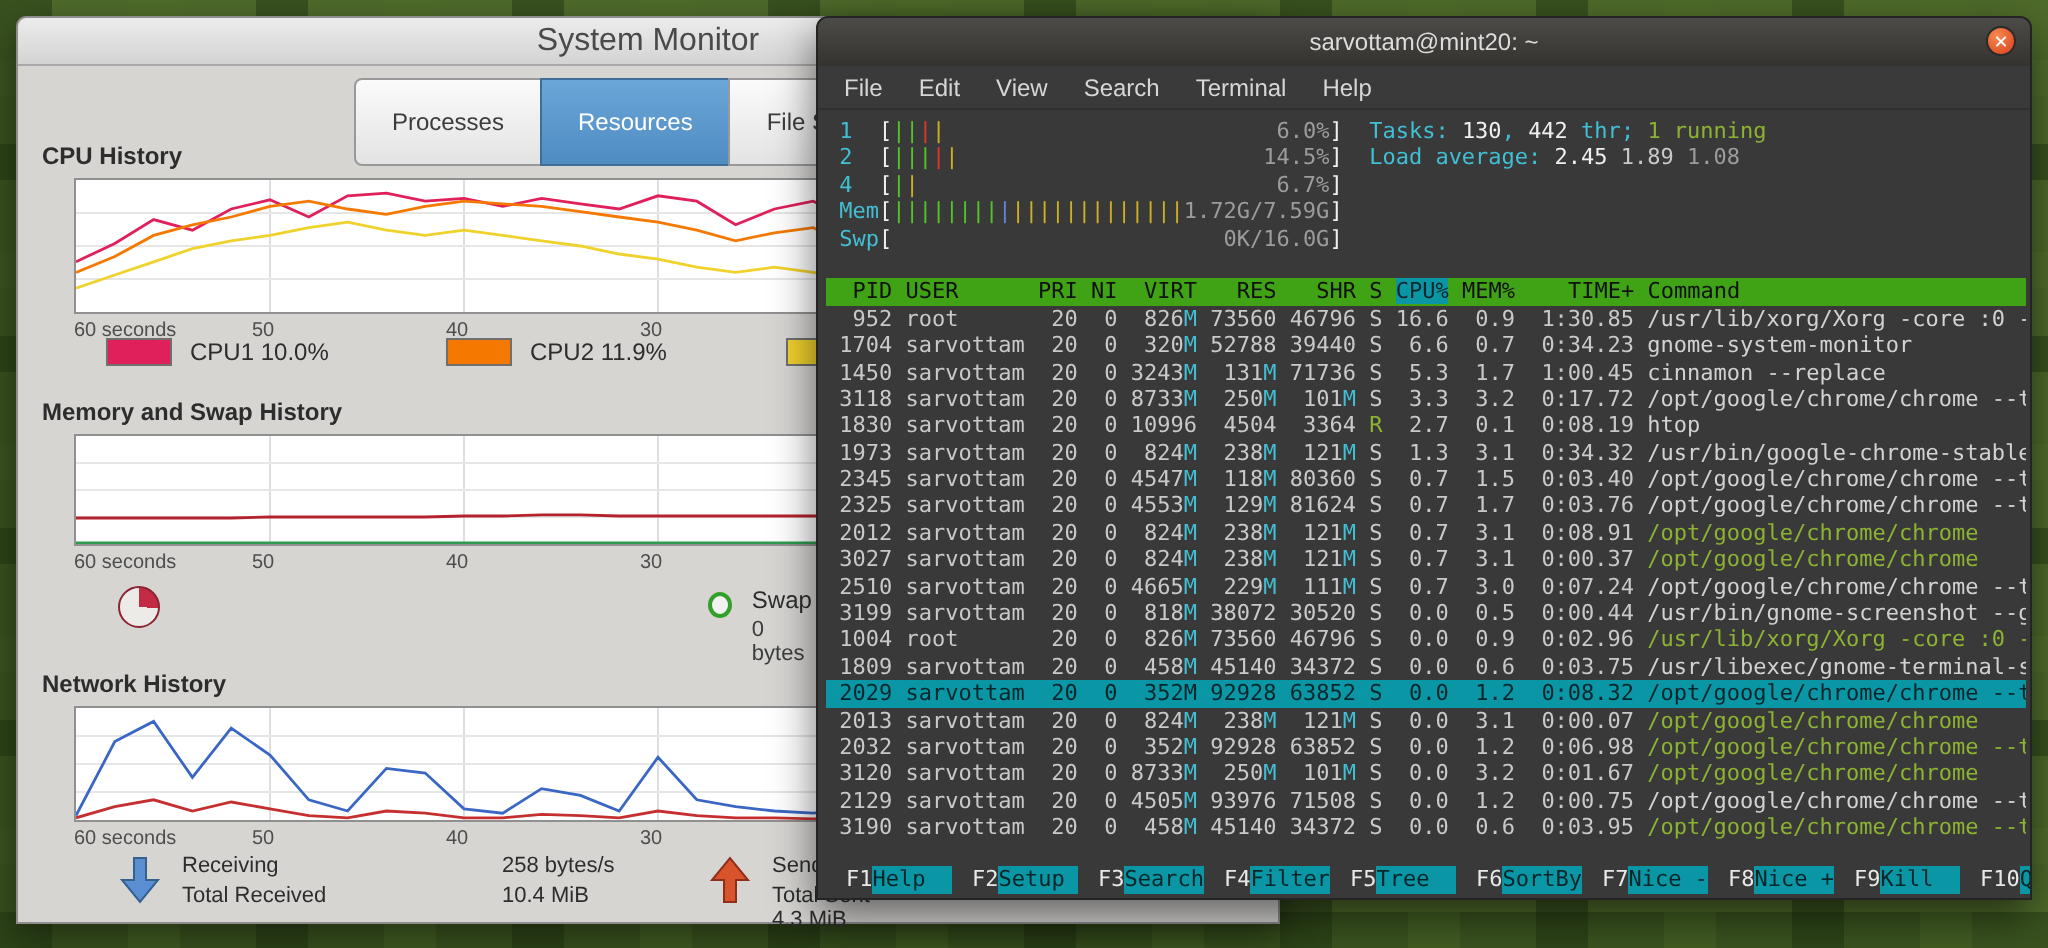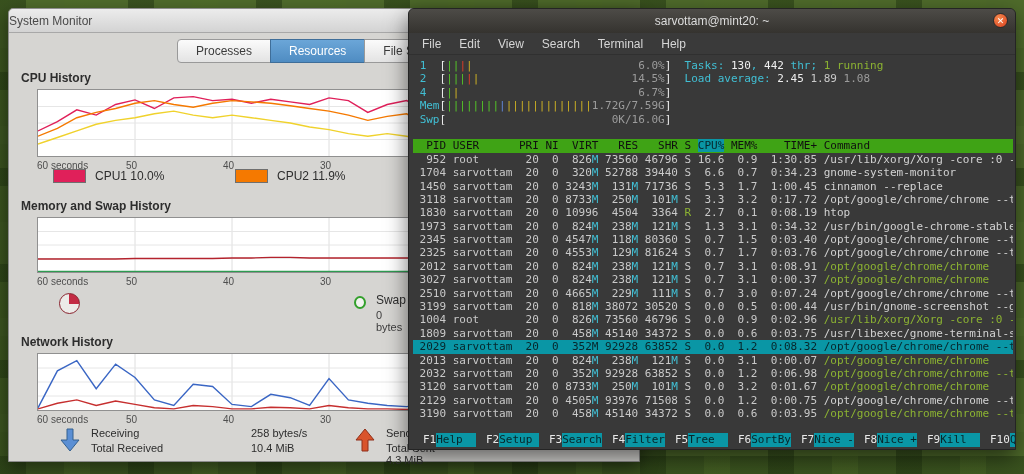--- a/index.html
+++ b/index.html
@@ -15,39 +15,39 @@
 
   
   .sysmon{
     position:absolute; left:8px; top:8px; width:632px; height:454px;
     background:#d6d5d2; border:1px solid #8d8d8d; border-radius:5px 5px 0 0;
     box-shadow:0 6px 18px rgba(0,0,0,.45); z-index:10;
   }
   .sm-titlebar{
     position:absolute; left:0; top:0; right:0; height:24px;
     background:linear-gradient(#ececec,#d3d3d3); border-bottom:1px solid #a8a8a8;
-    border-radius:5px 5px 0 0; line-height:24px;
-    font-size:12px; color:#4a4a4a;
+    border-radius:5px 5px 0 0; text-align:center; line-height:24px;
+    font-size:16px; color:#4a4a4a;
   }
   .sm-tabs{ position:absolute; top:30px; left:0; right:0; display:flex; justify-content:center; }
   .sm-tab{
     font-family:"Liberation Sans","DejaVu Sans",sans-serif;
-    font-size:12px; color:#3c3c3c; padding:4px 18px;
+    font-size:12px; color:#3c3c3c; padding:14px 18px;
     background:linear-gradient(#fbfbfb,#e3e3e3); border:1px solid #999; margin-left:-1px;
   }
   .sm-tab:first-child{ border-radius:4px 0 0 4px; margin-left:0; }
   .sm-tab:last-child{ border-radius:0 4px 4px 0; }
   .sm-tab.active{ background:linear-gradient(#6ba6d8,#4f8cc2); color:#fff; border-color:#3f6e99; }
 
   .sm-h{ position:absolute; left:12px; font-size:12px; font-weight:bold; color:#2d2d2d; }
   .chart-frame{ position:absolute; left:28px; width:584px; background:#fff; border:1px solid #909090; }
   .axis{ position:absolute; left:28px; width:584px; height:13px; }
   .axis span{ position:absolute; top:0; font-size:10px; color:#4e4e4e; }
 
-  .cpu-legend{ position:absolute; left:44px; top:160px; display:flex;gap:12px; }
+  .cpu-legend{ position:absolute; left:44px; top:160px; display:flex; }
   .cpu-leg-item{ width:170px; display:flex; align-items:center; font-size:12px; color:#2d2d2d; }
   .swatch{ display:inline-block; width:33px; height:14px; border:1px solid #6f6f6f; margin-right:9px; }
 
   .mem-legend{ position:absolute; left:50px; top:282px; height:44px; }
   .mem-item{ display:flex; align-items:flex-start; }
   .mem-item.swap{ position:absolute; left:295px; top:2px; }
   .pie-icon{ width:21px; height:21px; border-radius:50%; border:1px solid #8a2430;
     background:conic-gradient(#c32b44 0 26%, #ecebe8 26% 100%); margin:2px 10px 0 0; }
   .ring-icon{ width:13px; height:13px; border-radius:50%; border:2px solid #33a02c; background:#f2f2f0; margin:3px 10px 0 0; }
   .leg-title{ font-size:12px; color:#2d2d2d; }

